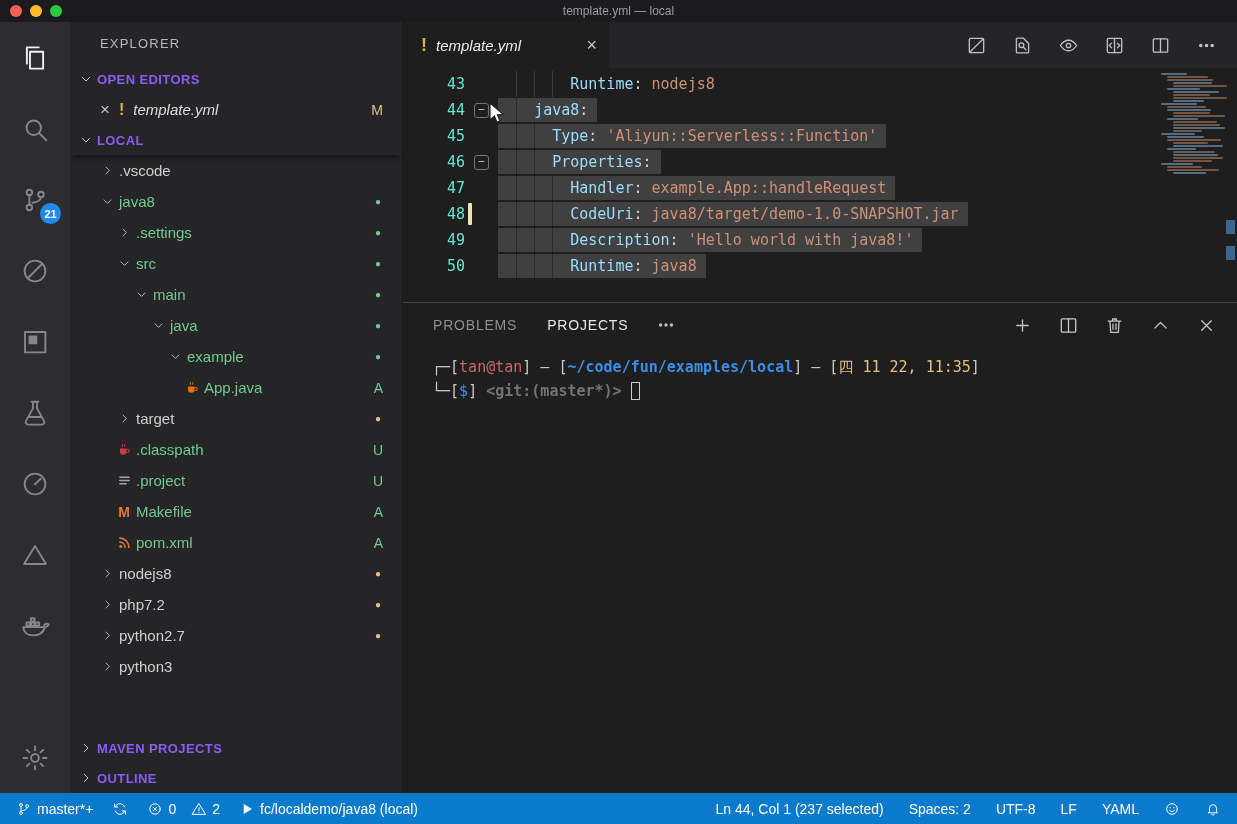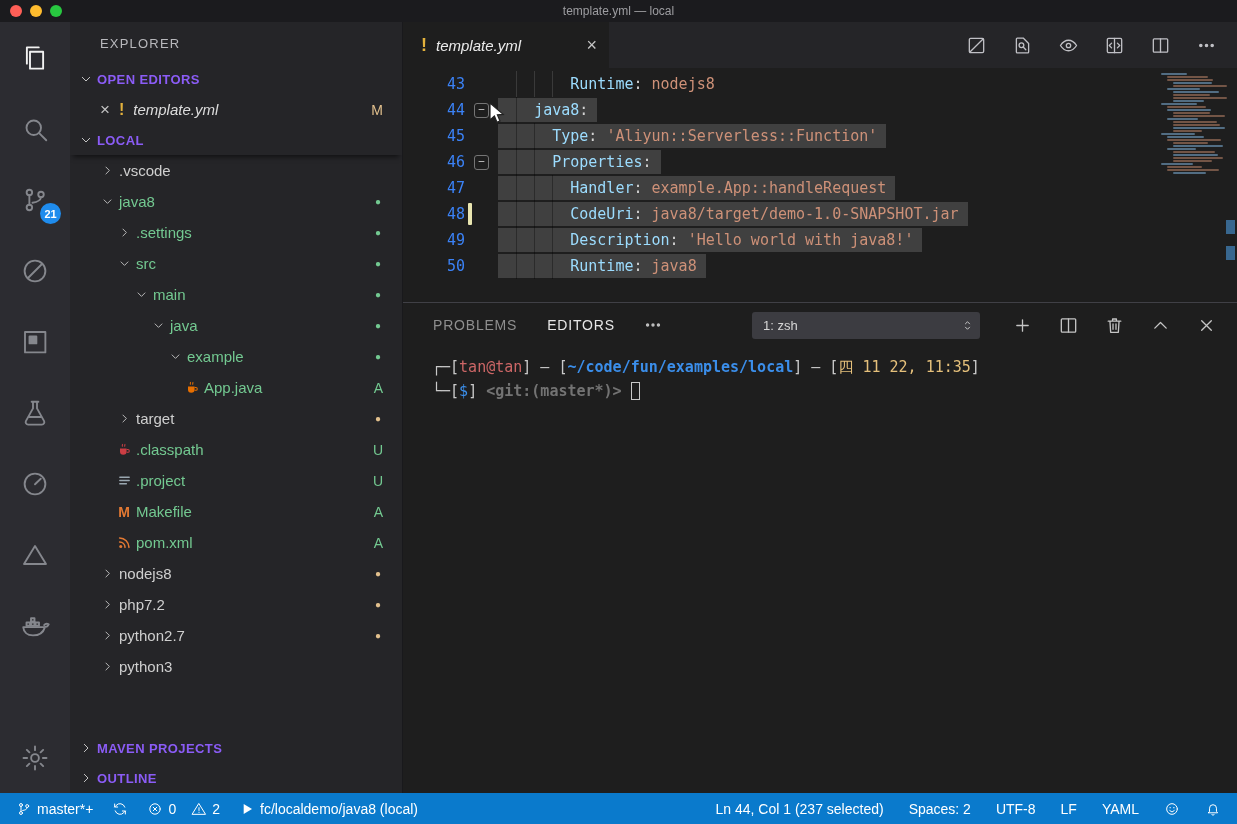--- a/index.html
+++ b/index.html
@@ -57,21 +57,21 @@
   .tab .yml-bang { font-size:18px; }
   .tab-label { font-style:italic; font-size:15px; color:#eaeaea; }
   .tab-close { margin-left:auto; color:#c5c5c5; font-size:18px; line-height:1; }
   .tab-actions { margin-left:auto; display:flex; align-items:center; gap:25px; padding-right:20px; color:#c0c0c5; }
   .tab-actions svg { width:21px; height:21px; }
 
   
   .editor { position:relative; height:234px; flex:0 0 auto; overflow:hidden; font-family:"DejaVu Sans Mono","Liberation Mono",monospace; font-size:15px; }
   .code-lines { padding-top:3px; }
   .code-line { position:relative; height:26px; display:flex; align-items:center; }
-  .gutter-num { width:62px; flex:0 0 62px; text-align:right; color:#3b82f6; }
+  .gutter-num { width:62px; flex:0 0 62px; text-align:right; color:#5eead4; }
   .fold-col { width:33px; flex:0 0 33px; display:flex; align-items:center; justify-content:center; position:relative; height:100%; }
   .fold-box { width:15px; height:15px; border:1px solid #757575; border-radius:3px; color:#c0c0c0; font-size:11px; line-height:12px; text-align:center; background:#1e1e1e; }
   .cursor-bar { position:absolute; left:3px; top:2px; width:4px; height:22px; background:#e9e5b0; border-radius:1px; }
   .code-content { white-space:pre; position:relative; padding:3px 0; }
   .code-line.selected .code-content { background:#404040; padding-right:9px; }
   .tok-key{color:#9CDCFE} .tok-punct{color:#d4d4d4} .tok-str{color:#CE9178}
   .guide { position:absolute; top:0; bottom:0; width:1px; background:#3a3a3a; z-index:3; }
   .guide-sel { background:rgba(0,0,0,.32); }
   .minimap { position:absolute; top:5px; right:16px; width:60px; }
   .mm-row { height:3px; }
@@ -651,38 +651,30 @@
             </div>
           </div>
         <div class="ruler-mark m1"></div>
         <div class="ruler-mark m2"></div>
       </div>
 
       <div class="panel">
         <div class="panel-header">
           <div class="panel-tabs">
               <span class="panel-tab">PROBLEMS</span>
-              <span class="panel-tab active">EDITORS</span>
+              <span class="panel-tab active">PROJECTS</span>
             </div>
           <span class="panel-more">
               <svg viewBox="0 0 24 24" fill="none" stroke="currentColor" stroke-width="1.5" stroke-linecap="round" stroke-linejoin="round">
                 <circle cx="5.5" cy="12" r="1.3" fill="currentColor"></circle>
                 <circle cx="12" cy="12" r="1.3" fill="currentColor"></circle>
                 <circle cx="18.5" cy="12" r="1.3" fill="currentColor"></circle>
               </svg>
             </span>
           <span class="panel-spacer"></span>
-          <div class="shell-select">
-            <span>1: zsh</span>
-            <span class="sel-arrows">
-                <svg viewBox="0 0 24 24" fill="none" stroke="currentColor" stroke-width="1.5" stroke-linecap="round" stroke-linejoin="round">
-                  <path d="M8.7 9.3L12 6l3.3 3.3M8.7 14.7L12 18l3.3-3.3"></path>
-                </svg>
-              </span>
-          </div>
           <div class="panel-icons">
               <span class="pa-icon">
                 <svg viewBox="0 0 24 24" fill="none" stroke="currentColor" stroke-width="1.5" stroke-linecap="round" stroke-linejoin="round">
                   <path d="M12 5.5v13M5.5 12h13"></path>
                 </svg>
               </span>
               <span class="pa-icon">
                 <svg viewBox="0 0 24 24" fill="none" stroke="currentColor" stroke-width="1.5" stroke-linecap="round" stroke-linejoin="round">
                   <rect x="3.8" y="4.5" width="16.4" height="15" rx="1"></rect>
                   <path d="M12 4.5v15"></path>

